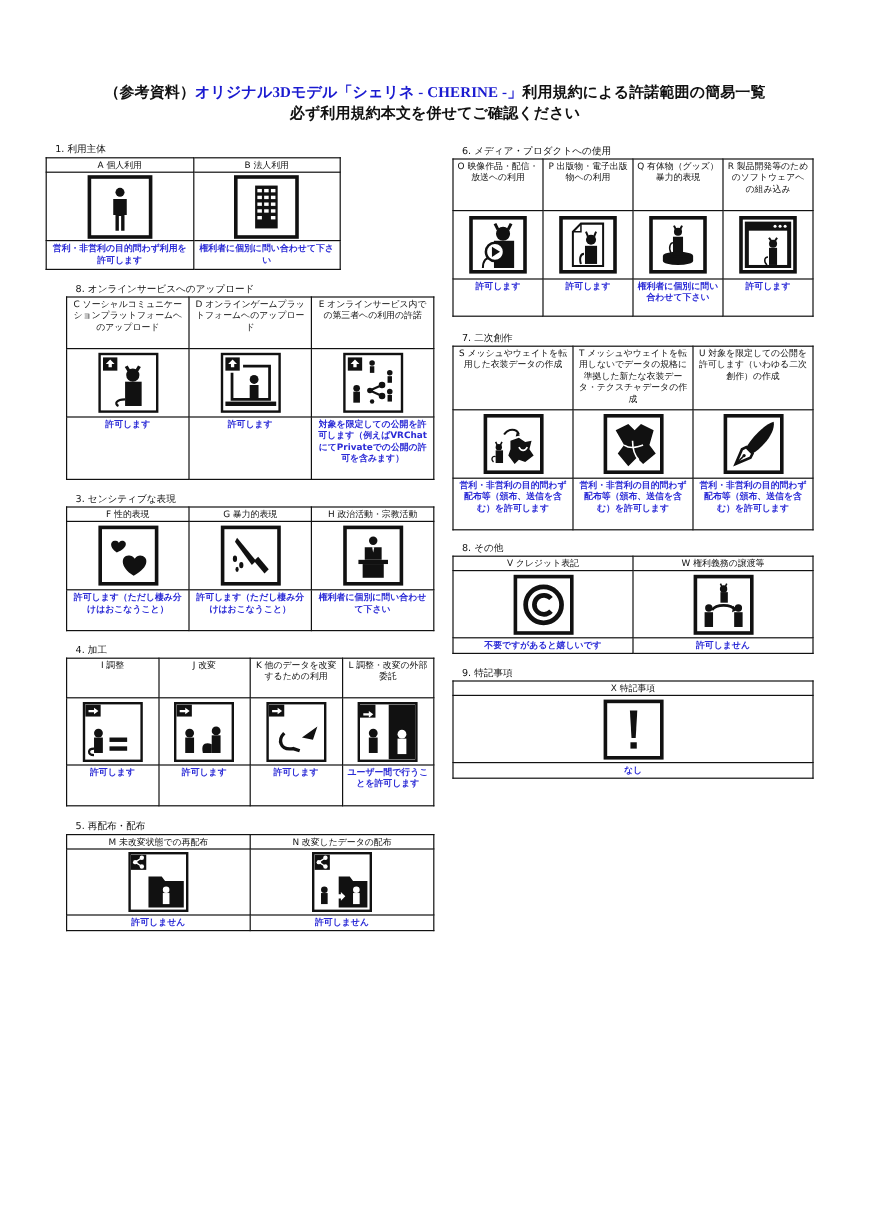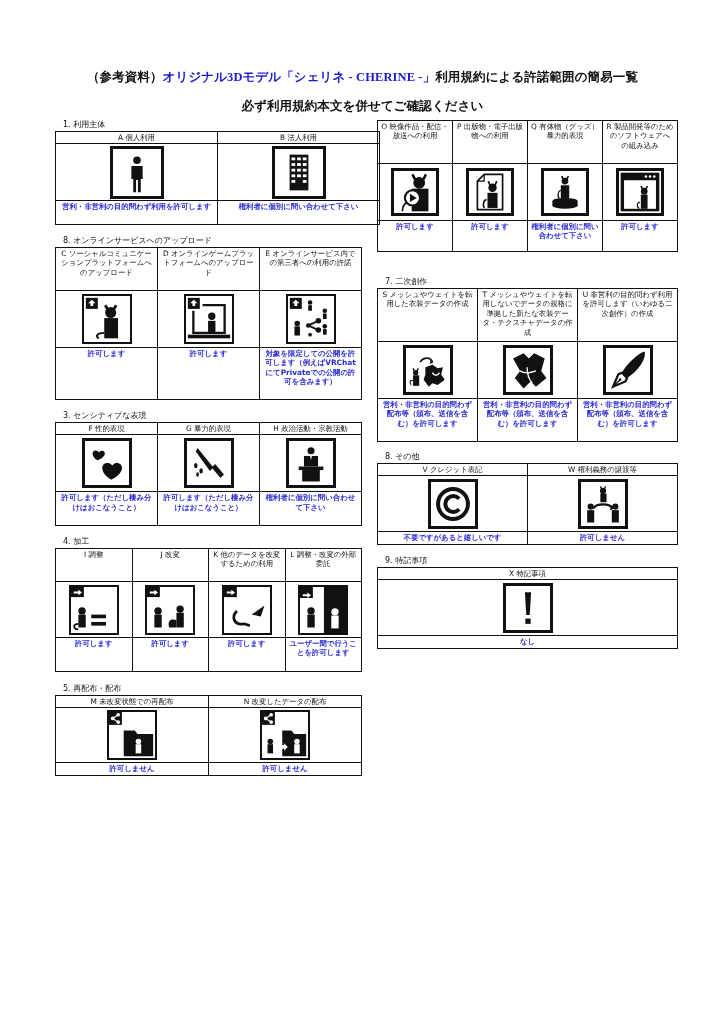--- a/index.html
+++ b/index.html
@@ -1,40 +1,40 @@
 <!DOCTYPE html>
 <html><head>
 <meta charset="utf-8">
 <style>
   html, body { margin: 0; padding: 0; background: #ffffff; }
   body { width: 725px; height: 1024px; position: relative; overflow: hidden;
          font-family: "DejaVu Sans", "Liberation Sans", sans-serif; color: #111; }
   .title { position: absolute; left: 0; width: 725px; text-align: center; font-weight: bold; font-size: 12.5px; letter-spacing: 0.1px; }
   .title .blue { color: #1a1ad0; font-family: Liberation Serif, serif; }
   #t1 { top: 69px; }
-  #t2 { top: 98px; }
+  #t2 { top: 86px; }
   .section { position: absolute; }
   .sec-label { font-size: 8px; height: 12px; line-height: 12px; padding-left: 8px; white-space: nowrap; }
   table.grid { border-collapse: collapse; table-layout: fixed; width: 100%; padding-left: 43px; }
   table.grid td { border: 1.3px solid #111; text-align: center; vertical-align: top; padding: 1px 3px; font-size: 7.4px; line-height: 9.4px; }
   td.hdr { color: #111; }
   td.img { vertical-align: middle !important; padding: 0 !important; }
   td.ans { color: #2b2bd6; font-weight: bold; }
   .icon { display: inline-block; border: 3px solid #111; background: #fff; box-sizing: border-box; vertical-align: middle; }
   .icon svg { display: block; width: 100%; height: 100%; }
 </style>
 </head>
 <body>
 
 <div id="t1" class="title">
   <span>（参考資料）</span><span class="blue">オリジナル3Dモデル「シェリネ - CHERINE -」</span><span>利用規約による許諾範囲の簡易一覧</span>
 </div>
 <div id="t2" class="title">必ず利用規約本文を併せてご確認ください</div>
 
-<div class="section" style="left:55px; top:119px; width:325px;">
+<div class="section" style="left:38px; top:119px; width:246px;">
   <div class="sec-label">1. 利用主体</div>
   <table class="grid">
     <tbody>
         <tr style="height:12px;">
       <td class="hdr">A 個人利用</td>
       <td class="hdr">B 法人利用</td>
     </tr>
     <tr style="height:57px;">
       <td class="img"><span class="icon" style="width:54px;height:53px;">
         <svg viewBox="0 0 50 50">
@@ -271,20 +271,21 @@
     </tr>
     <tr style="height:13px;">
       <td class="ans">許可しません</td>
       <td class="ans">許可しません</td>
     </tr>
   </tbody>
     </table>
 </div>
 
 <div class="section" style="left:377px; top:120px; width:301px;">
+  <div class="sec-label">6. メディア・プロダクトへの使用</div>
   <table class="grid">
     <tbody>
         <tr style="height:43px;">
       <td class="hdr">O 映像作品・配信・放送への利用</td>
       <td class="hdr">P 出版物・電子出版物への利用</td>
       <td class="hdr">Q 有体物（グッズ）暴力的表現</td>
       <td class="hdr">R 製品開発等のためのソフトウェアへの組み込み</td>
     </tr>
     <tr style="height:57px;">
       <td class="img"><span class="icon" style="width:48px;height:48px;">
@@ -340,21 +341,21 @@
     </table>
 </div>
 
 <div class="section" style="left:377px; top:276px; width:301px;">
   <div class="sec-label">7. 二次創作</div>
   <table class="grid">
     <tbody>
         <tr style="height:53px;">
       <td class="hdr">S メッシュやウェイトを転用した衣装データの作成</td>
       <td class="hdr">T メッシュやウェイトを転用しないでデータの規格に準拠した新たな衣装データ・テクスチャデータの作成</td>
-      <td class="hdr">U 非営利の目的問わず利用を許可します（いわゆる二次創作）の作成</td>
+      <td class="hdr">U 対象を限定しての公開を許可します（いわゆる二次創作）の作成</td>
     </tr>
     <tr style="height:57px;">
       <td class="img"><span class="icon" style="width:50px;height:50px;">
         <svg viewBox="0 0 50 50">
                 <circle cx="11" cy="28" r="3" fill="#111"></circle>
                 <path d="M8 23l1.5 3M14 23l-1.5 3" stroke="#111" stroke-width="1.5"></path>
                 <rect x="8" y="31" width="7" height="12" fill="#111"></rect>
                 <path d="M6 42c-3-3-1-6 2-5" stroke="#111" stroke-width="1.2" fill="none"></path>
                 <path d="M16 16c4-6 12-6 14 0" stroke="#111" stroke-width="2" fill="none"></path>
                 <path d="M28 14l3 3-4 1z" fill="#111"></path>

